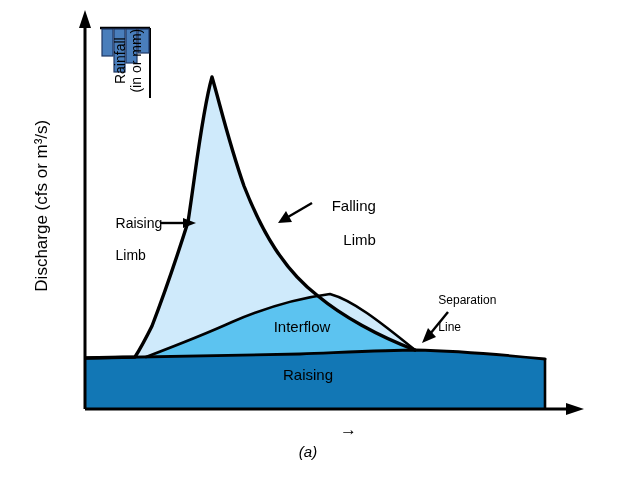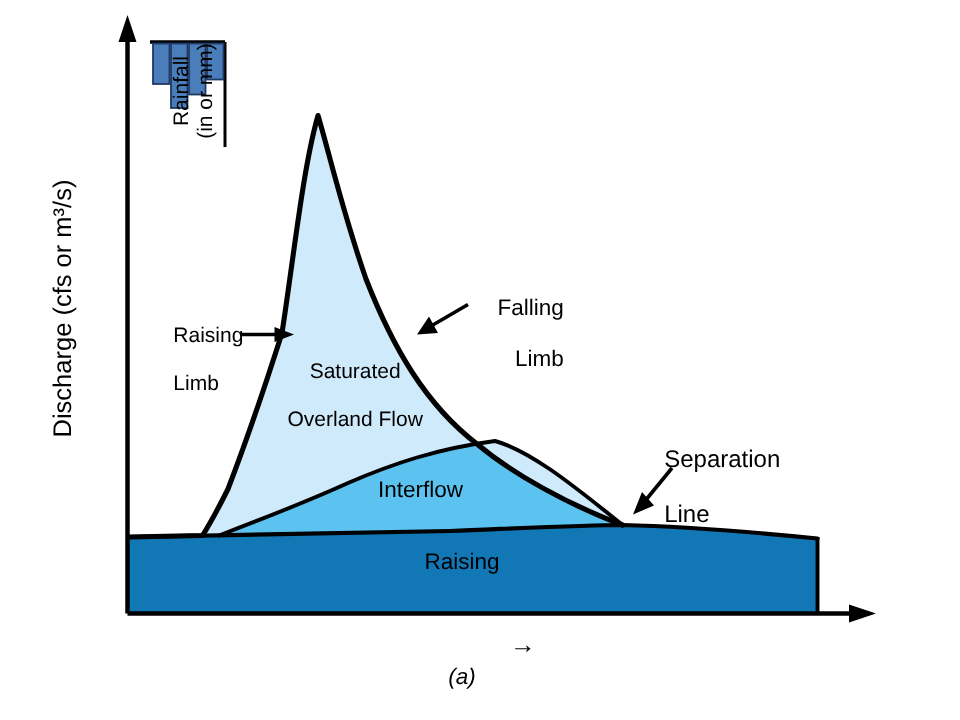--- a/index.html
+++ b/index.html
@@ -87,34 +87,35 @@
   }
   .lbl-falling {
     left: 315px;
     top: 180px;
     font-size: 15px;
     text-align: right;
   }
   .lbl-separation {
     left: 425px;
     top: 280px;
-    font-size: 16px;
+    font-size: 12px;
     text-align: left;
   }
   .lbl-sof {
     left: 168px;
     top: 224px;
     width: 122px;
     text-align: center;
     font-size: 14px;
   }
   .lbl-interflow {
     left: 252px;
     top: 318px;
     width: 100px;
+    text-align: center;
     font-size: 15px;
   }
   .lbl-baseflow {
     left: 258px;
     top: 366px;
     width: 100px;
     text-align: center;
     font-size: 15px;
   }
 </style>
@@ -228,22 +229,18 @@
   <div class="lbl lbl-falling">
     <span>Falling</span><br>
     <span>Limb</span>
   </div>
 
   <div class="lbl lbl-separation">
     <span>Separation</span><br>
     <span>Line</span>
   </div>
 
-  <div class="lbl lbl-sof">
-    <span>Saturated</span><br>
-    <span>Overland Flow</span>
-  </div>
 
   <div class="lbl lbl-interflow">Interflow</div>
 
   <div class="lbl lbl-baseflow">Raising</div>
 
 </div>
 
 </body></html>

